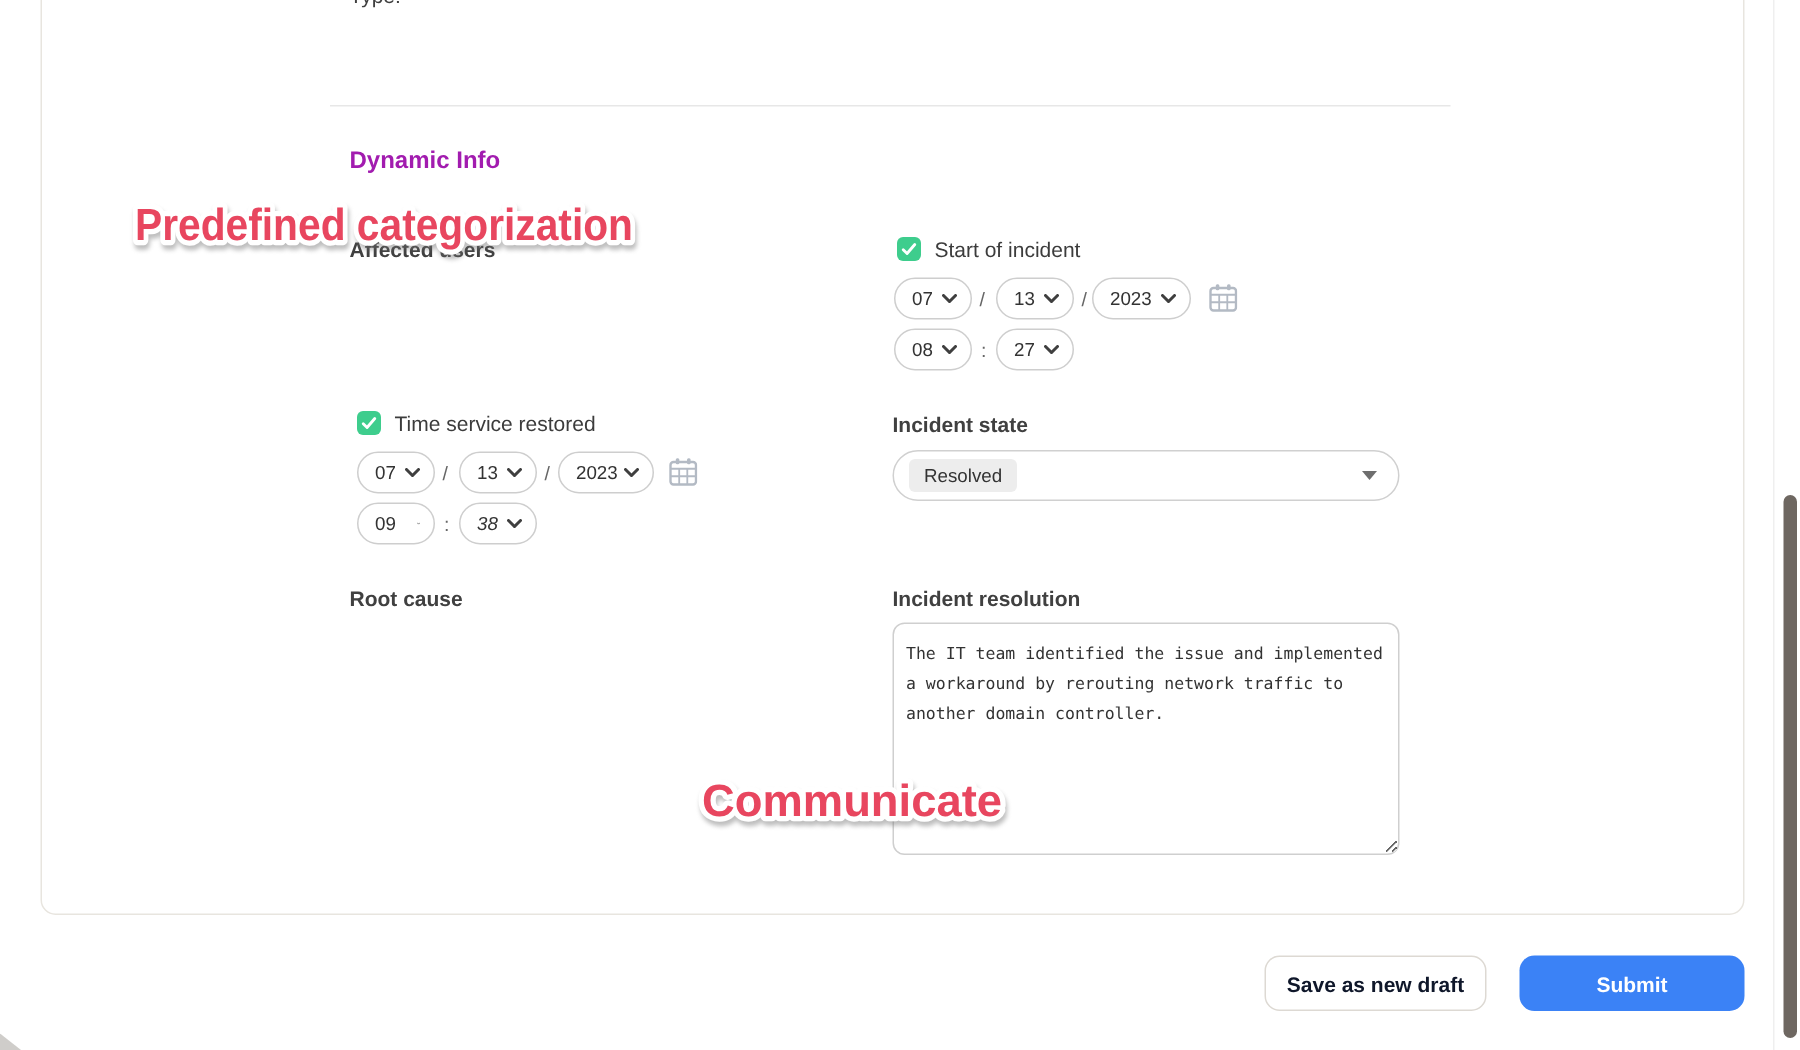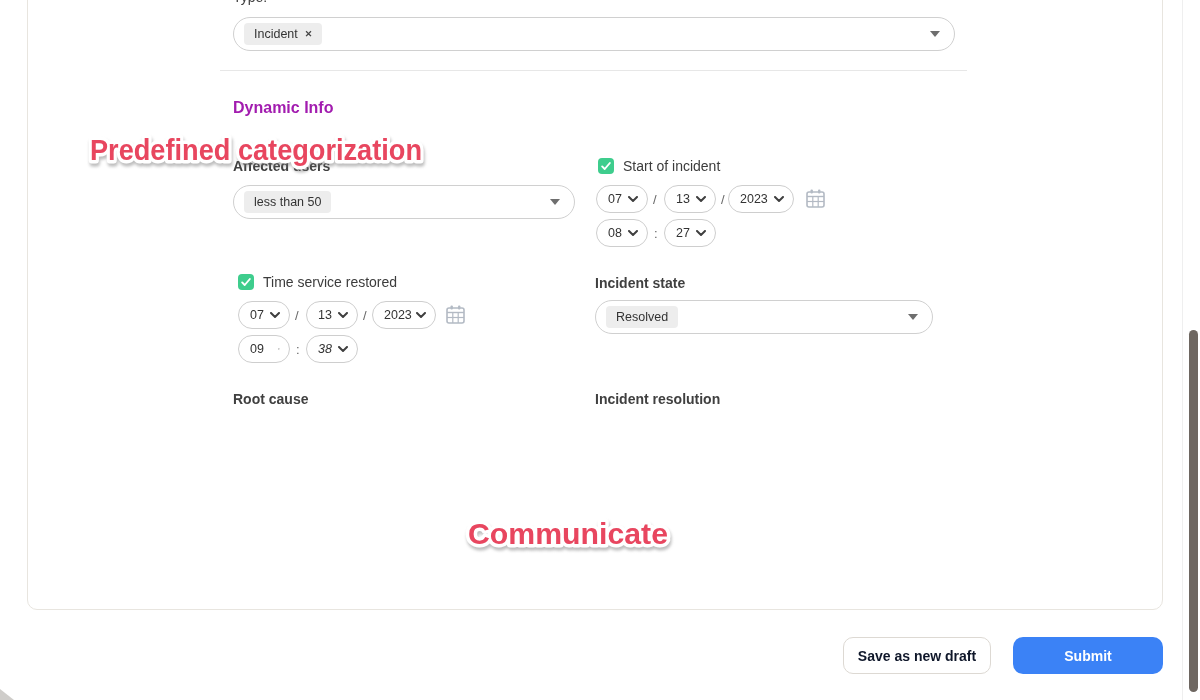--- a/index.html
+++ b/index.html
@@ -57,37 +57,26 @@
                      background:#a8a49f; clip-path:polygon(0 0, 0 100%, 100% 100%); }
 </style>
 </head>
 <body>
 
 <div class="page">
 
   <div class="card"></div>
 
   <div class="label-dark" style="left:233px; top:-11px;">Type:</div>
-  <div class="select" style="left:233px; top:17px; width:722px;">
-    <span class="tag">
-      <span>Incident</span>
-      <span class="tag-x">✕</span>
-    </span>
-    <span class="caret"></span>
-  </div>
 
   <div class="divider" style="left:220px; top:70px; width:747px;"></div>
 
   <div class="section-title" style="left:233px; top:99px;">Dynamic Info</div>
 
   <div class="label-gray" style="left:233px; top:158px;">Affected users</div>
-  <div class="select" style="left:233px; top:185px; width:342px;">
-    <span class="tag">less than 50</span>
-    <span class="caret"></span>
-  </div>
 
   <div class="checkbox" style="left:598px; top:158px;">
     <svg width="12" height="12" viewBox="0 0 14 14">
       <path d="M2.5 7.5 L5.5 10.5 L11.5 3.5" stroke="#fff" stroke-width="2.2" fill="none" stroke-linecap="round" stroke-linejoin="round"></path>
     </svg>
   </div>
   <div class="cb-label" style="left:623px; top:158px;">Start of incident</div>
 
   <div class="pill" style="left:596px; top:185px; width:52px;">
     <span>07</span>
@@ -186,20 +175,23 @@
 
   <div class="label-gray" style="left:595px; top:275px;">Incident state</div>
   <div class="select" style="left:595px; top:300px; width:338px;">
     <span class="tag">Resolved</span>
     <span class="caret"></span>
   </div>
 
   <div class="label-gray" style="left:233px; top:391px;">Root cause</div>
 
   <div class="label-gray" style="left:595px; top:391px;">Incident resolution</div>
+  <textarea class="ta" style="left: 595px; top: 415px; width: 338px; height: 155px;" spellcheck="false">The IT team identified the issue and implemented
+a workaround by rerouting network traffic to
+another domain controller.</textarea>
 
   <svg class="annotation" style="left:62px; top:122px;" width="400" height="54">
     <text x="28" y="38" textLength="332" lengthAdjust="spacingAndGlyphs">Predefined categorization</text>
   </svg>
   <svg class="annotation" style="left:440px; top:506px;" width="280" height="54">
     <text x="28" y="38" textLength="200" lengthAdjust="spacingAndGlyphs">Communicate</text>
   </svg>
 
   <div class="btn btn-secondary" style="left:843px; top:637px; width:148px;">Save as new draft</div>
   <div class="btn btn-primary" style="left:1013px; top:637px; width:150px;">Submit</div>

